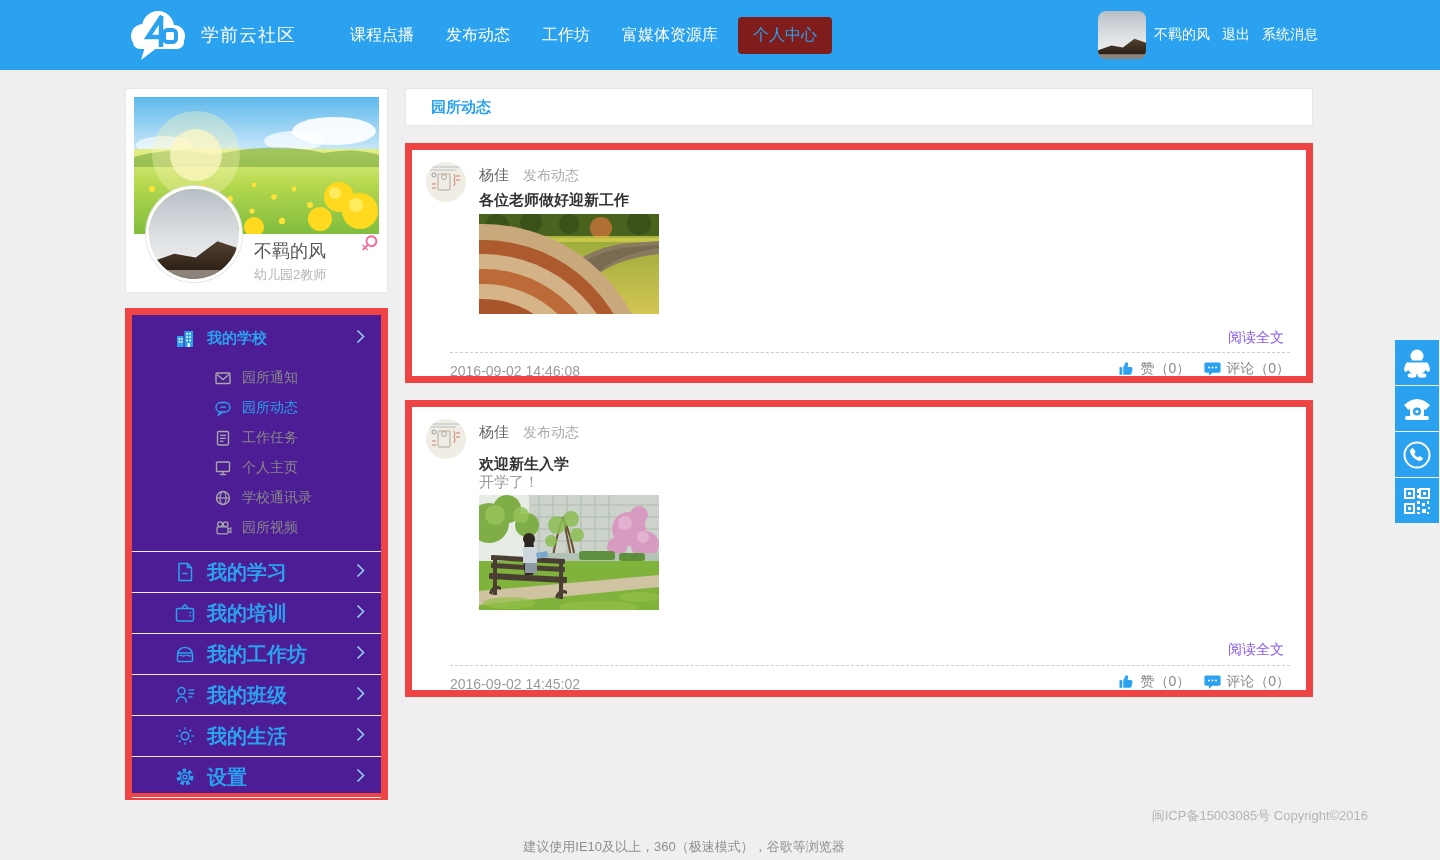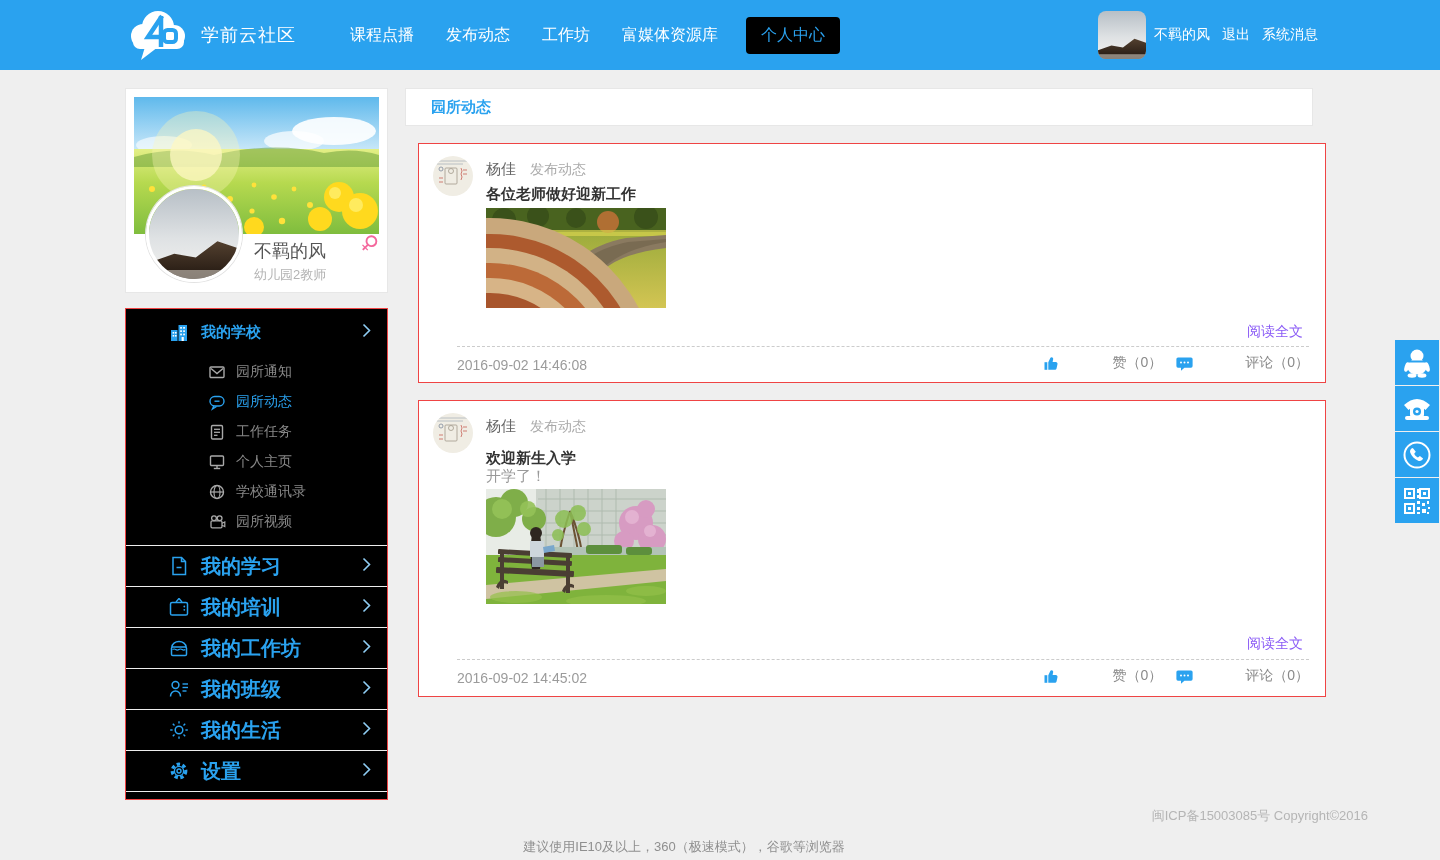--- a/index.html
+++ b/index.html
@@ -15,21 +15,21 @@
   .header {
     position:absolute; top:0; left:0; width:1440px; height:70px;
     background:#2aa2ef; display:flex; align-items:center;
     padding:0 122px 0 125px;
   }
   .brand { display:flex; align-items:center; }
   .brand-title { color:#fff; font-size:18px; margin-left:10px; letter-spacing:1px; }
   .nav { display:flex; align-items:center; margin-left:38px; }
   .nav-item { color:#fff; font-size:16px; margin:0 16px; cursor:pointer; white-space:nowrap; }
   .nav-item.active {
-    background:#000000; color:#2aa2ef; padding:8px 15px; border-radius:4px; margin-left:12px;
+    background:#7f1d1d; color:#2aa2ef; padding:8px 15px; border-radius:4px; margin-left:4px;
   }
   .header-user { margin-left:auto; display:flex; align-items:center; }
   .header-avatar { width:48px; height:48px; border-radius:8px; overflow:hidden; flex:0 0 auto; }
   .header-avatar svg { display:block; width:100%; height:100%; }
   .header-user-name { color:#fff; font-size:14px; margin-left:8px; }
   .header-link { color:#fff; font-size:14px; margin-left:12px; cursor:pointer; }
 
   
   .profile-card {
     position:absolute; left:125px; top:88px; width:263px; height:205px;
@@ -46,21 +46,21 @@
   .profile-name { position:absolute; left:128px; top:150px; font-size:18px; color:#555; }
   .profile-role { position:absolute; left:128px; top:177px; font-size:13px; color:#b3b3b3; }
   .gender-badge {
     position:absolute; right:10px; top:142px; color:#f4679c; font-size:21px;
     transform:rotate(45deg); font-family:"DejaVu Sans",sans-serif;
   }
 
   
   .menu-card {
     position:absolute; left:125px; top:308px; width:263px; height:492px;
-    background:#000000; border:1px solid #ef4444;
+    background:#4c1d95; border:7px solid #ef4444;
   }
   .menu-header { display:flex; align-items:center; height:46px; padding:0 16px 0 42px; cursor:pointer; }
   .menu-header .mi { color:#2aa2ef; width:22px; height:22px; }
   .menu-header-label { color:#2aa2ef; font-size:15px; font-weight:bold; margin-left:11px; }
   .chev { margin-left:auto; }
   .submenu { padding:2px 0 8px 0; }
   .submenu-item { display:flex; align-items:center; height:30px; padding-left:72px; color:#888; cursor:pointer; }
   .submenu-item .mi { color:#a9a9a9; width:18px; height:18px; }
   .submenu-item span { font-size:14px; margin-left:10px; }
   .submenu-item.active, .submenu-item.active .mi { color:#2aa2ef; }
@@ -73,21 +73,21 @@
   .menu-foot { border-top:1px solid #ededed; height:9px; }
   .mi svg { display:block; width:100%; height:100%; }
 
   
   .title-card {
     position:absolute; left:405px; top:88px; width:908px; height:38px;
     background:#fff; border:1px solid #e7e7e7; display:flex; align-items:center; padding-left:25px;
   }
   .title-card span { color:#2aa2ef; font-size:15px; font-weight:bold; }
 
-  .post-card { position:absolute; left:418px; width:908px; background:#fff; border:1px solid #ef4444; }
+  .post-card { position:absolute; left:405px; width:908px; background:#fff; border:7px solid #ef4444; }
   .post-card.p0 { top:143px; height:240px; }
   .post-card.p1 { top:400px; height:297px; }
   .post-avatar { position:absolute; left:14px; top:12px; width:40px; height:40px; border-radius:50%; overflow:hidden; }
   .post-avatar svg { display:block; width:100%; height:100%; }
   .post-authorline { position:absolute; left:67px; top:16px; font-size:15px; color:#666; }
   .post-action { color:#aaa; font-size:14px; margin-left:14px; }
   .post-title { position:absolute; left:67px; font-size:15px; font-weight:bold; color:#333; }
   .p0 .post-title { top:41px; }
   .p1 .post-title { top:40px;margin-top:8px; }
   .post-body { position:absolute; left:67px; top:66px; font-size:15px; color:#999; }
@@ -100,21 +100,21 @@
   .p1 .read-more { top:234px; }
   .post-dash { position:absolute; left:38px; right:16px; border-top:1px dashed #ccc; }
   .p0 .post-dash { top:202px; }
   .p1 .post-dash { top:258px; }
   .post-date { position:absolute; left:38px; font-size:14px; color:#9b9b9b; }
   .p0 .post-date { top:213px; }
   .p1 .post-date { top:269px; }
   .post-actions { position:absolute; right:16px; display:flex; align-items:center; font-size:14px; color:#8a8a8a; }
   .p0 .post-actions { top:210px; }
   .p1 .post-actions { top:266px; }
-  .act { display:flex; align-items:flex-end; cursor:pointer;gap:47px; }
+  .act { display:flex; align-items:flex-start; cursor:pointer; }
   .act + .act { margin-left:14px; }
   .act .ai { width:17px; height:17px; margin-right:5px; }
   .act .ai svg { display:block; width:100%; height:100%; }
 
   
   .float-bar { position:absolute; left:1395px; top:340px; width:44px; }
   .float-btn {
     width:44px; height:45px; background:#2aa2ef; margin-bottom:1px;
     display:flex; align-items:center; justify-content:center; cursor:pointer;
   }

